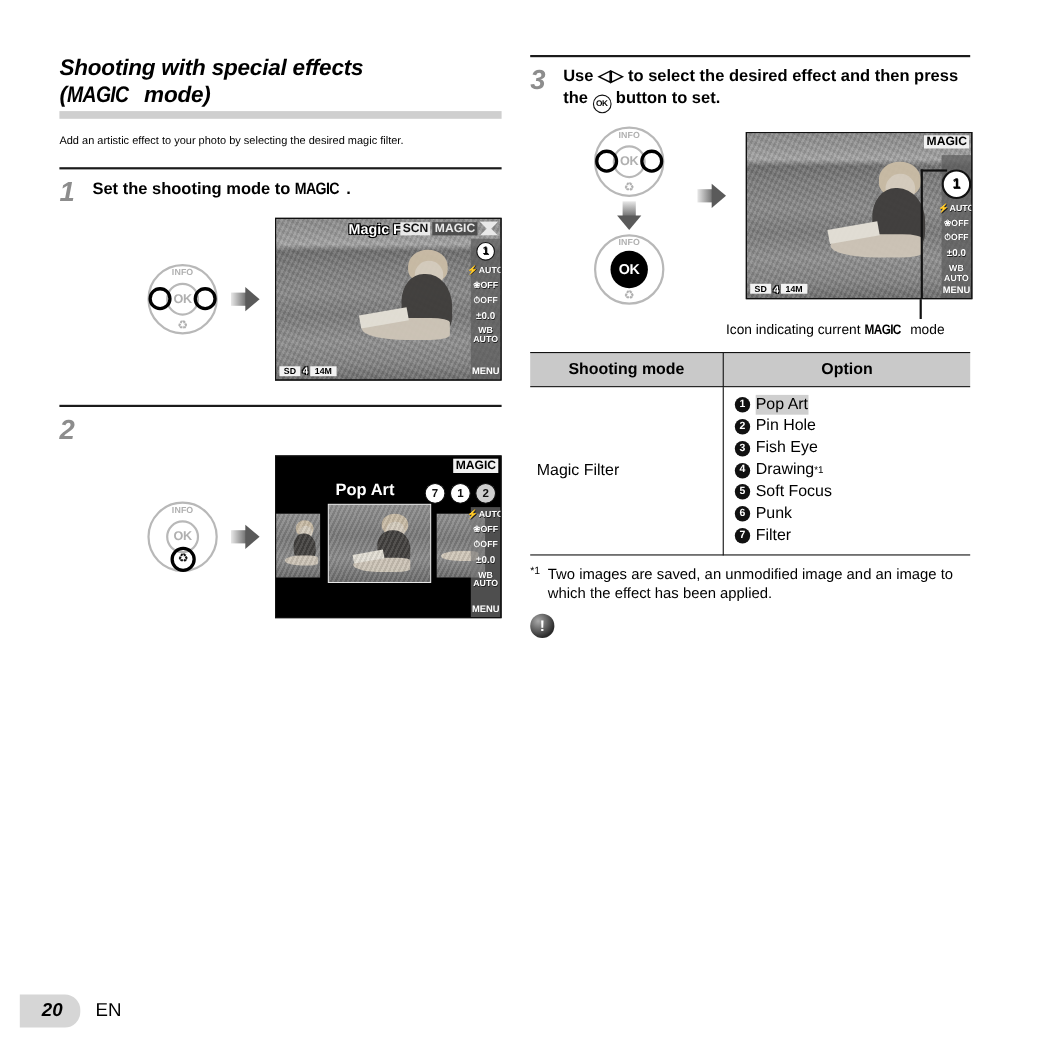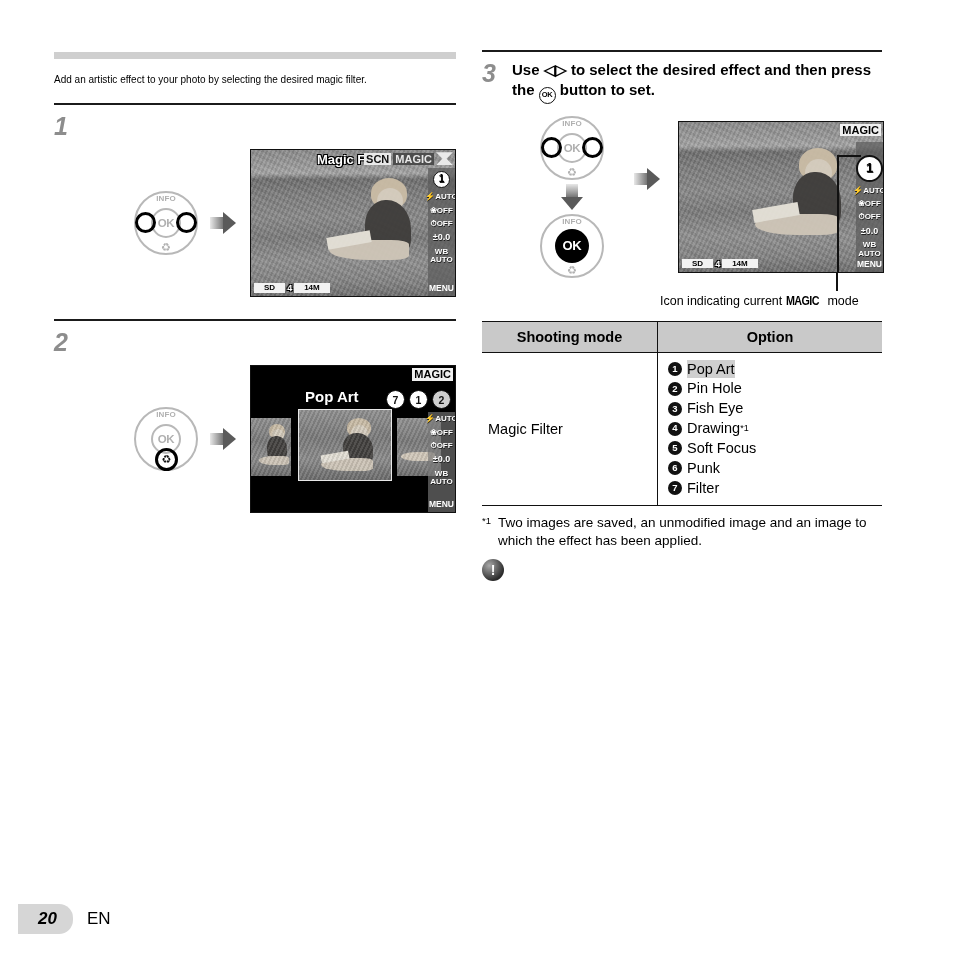--- a/index.html
+++ b/index.html
@@ -186,21 +186,21 @@
   }
   .st-menu {
     position: absolute; bottom: 3px; left: 0; width: 100%; text-align: center;
     font-size: 8.5px; font-weight: bold; color: #fff;
   }
   .lcd-bottomleft {
     position: absolute; left: 3px; bottom: 3px; display: flex; align-items: center; gap: 2px;
   }
   .bl-chip {
     background: #f2f2f2; color: #000; font-size: 8px; font-weight: bold;
-    padding: 0 10px; line-height: 1.2;
+    padding: 0 4px; line-height: 1.2;
   }
   .bl-txt {
     color: #fff; font-size: 9px; font-weight: bold;
     text-shadow: 1px 1px 0 #000, -1px 1px 0 #000, 1px -1px 0 #000, -1px -1px 0 #000;
   }
 
   
   .submenu-lcd { background: #000; }
   .sm-title {
     position: absolute; color: #fff; font-weight: bold;
@@ -286,29 +286,36 @@
     font-size: 7.5px; font-weight: bold; vertical-align: -2px; letter-spacing: -0.2px;
   }
 </style>
 </head>
 <body>
 
 <div class="page">
 
   <div class="col-left">
 
+    <h1 class="sect-title">
+      <span>Shooting with special effects</span><br>
+      <span>(</span><span class="magicmark">MAGIC</span><span> mode)</span>
+    </h1>
     <div class="sect-underline"></div>
 
     <p class="intro">Add an artistic effect to your photo by selecting the desired magic filter.</p>
 
     <div class="rule-dark"></div>
 
     <div class="step">
       <div class="step-row">
         <div class="step-num">1</div>
+        <div class="step-text">
+          <span>Set the shooting mode to </span><span class="magicmark">MAGIC</span><span>.</span>
+        </div>
       </div>
 
       <div style="position:relative; height:168px; margin-top:10px;">
 
         <div style="position:absolute; left:80px; top:42px; display:flex; align-items:center; gap:12px;">
           <div class="dpad">
             <div class="ring-out"></div>
             <div class="ring-in"></div>
             <div class="lbl-info">INFO</div>
             <div class="ok">OK</div>

